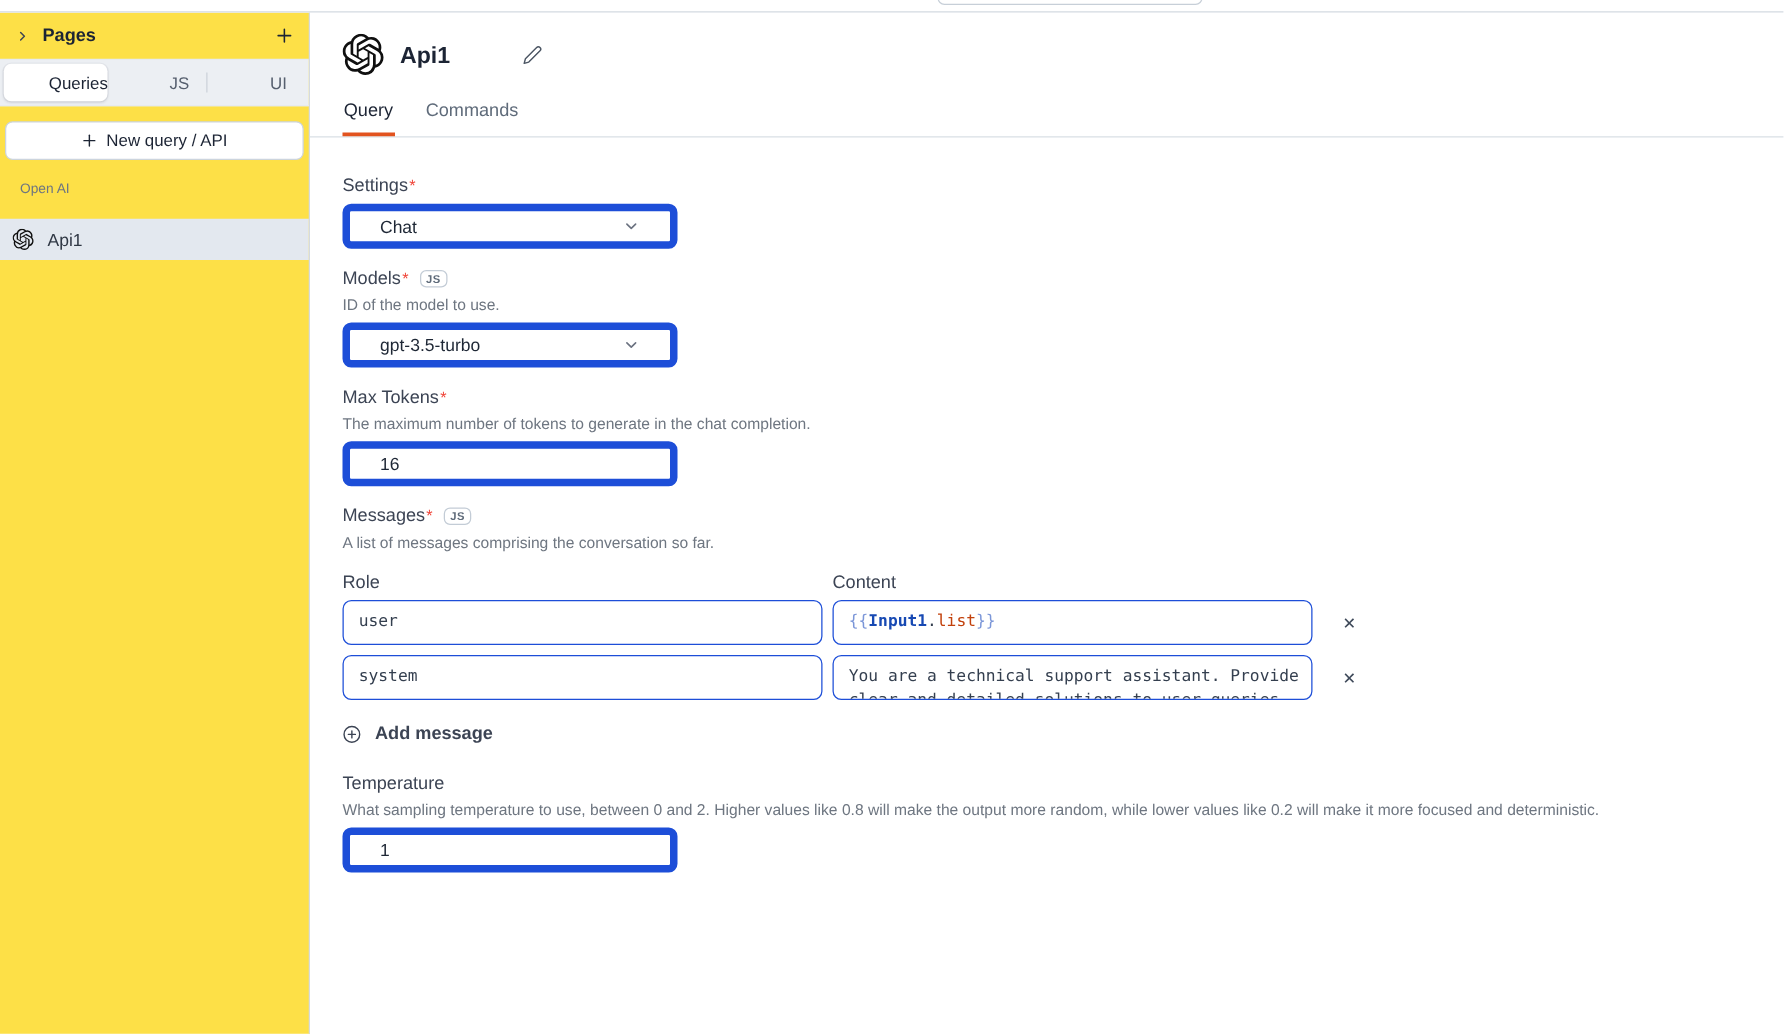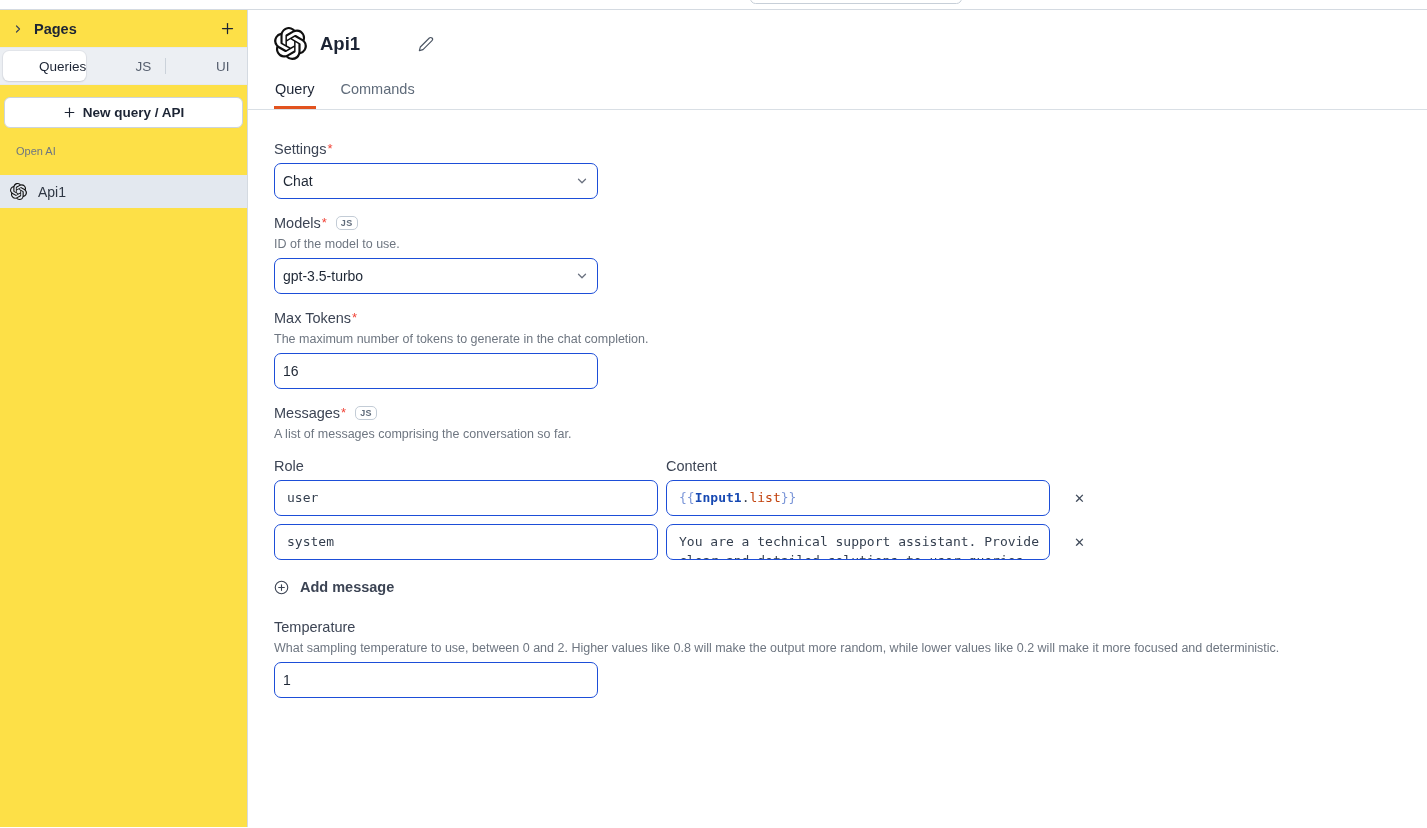--- a/index.html
+++ b/index.html
@@ -40,21 +40,21 @@
   .side-tab.active {
     background: #fff; color: #1c2434; font-weight: 500;
     box-shadow: 0 1px 2px rgba(16,24,40,0.10), 0 0 0 1px rgba(16,24,40,0.04);
   }
   .tab-divider { width: 1px; height: 16px; background: #cbd2da; }
 
   .new-query-btn {
     margin: 12px 4px 0 4px; width: calc(100% - 8px); height: 31px;
     background: #fff; border: 1px solid #ccd4dd; border-radius: 6px;
     display: flex; align-items: center; justify-content: center; gap: 7px;
-    font-size: 13.5px; font-weight: 700; color: #1c2434; cursor: pointer;
+    font-size: 13.5px; font-weight: 400; color: #1c2434; cursor: pointer;
     font-family: "Liberation Sans", sans-serif;
   }
   .group-label { margin: 17px 16px 18px 16px; font-size: 11px; color: #6e7681; }
   .query-item {
     height: 33px; display: flex; align-items: center; gap: 11px; padding: 0 10px;
     background: #e3e8ef; cursor: pointer;
   }
   .query-item-label { font-size: 14px; color: #2f3744; }
 
   
@@ -76,22 +76,22 @@
   .label-row { display: flex; align-items: center; gap: 9px; margin-bottom: 6px; }
   .field-label { font-size: 14.5px; color: #3c4454; }
   .req { color: var(--required-red, #f04438); font-size: 13px; vertical-align: top; margin-left: 1px; }
   .js-badge {
     font-size: 9px; font-weight: 700; letter-spacing: .4px; color: #5f6b7a;
     border: 1px solid #c3ccd6; border-radius: 5px; padding: 2px 4px 1px 4px; line-height: 1; background: #fff;
   }
   .field-desc { font-size: 12.5px; color: #6e7681; margin-bottom: 7px; }
 
   .select-box, .text-input {
-    width: 324px; height: 36px; border: 1px solid #1d4ed8; border-radius: 7px; background: #fff;
-    display: flex; align-items: center; justify-content: space-between; padding: 0 8px;
+    width: 268px; height: 36px; border: 6px solid #1d4ed8; border-radius: 7px; background: #fff;
+    display: flex; align-items: center; justify-content: space-between; padding: 0 24px;
     font-size: 14px; color: #1e2735; cursor: pointer;
   }
   .text-input { cursor: text; }
 
   
   .msg-headers { display: flex; gap: 8px; margin-top: 17px; margin-bottom: 6px; }
   .msg-col-header { width: 384px; font-size: 14.5px; color: #3c4454; }
   .msg-row { display: flex; gap: 8px; margin-bottom: 8px; align-items: center; }
   .mono-input {
     width: 384px; height: 36px; border: 1px solid #1d4ed8; border-radius: 7px; background: #fff;

